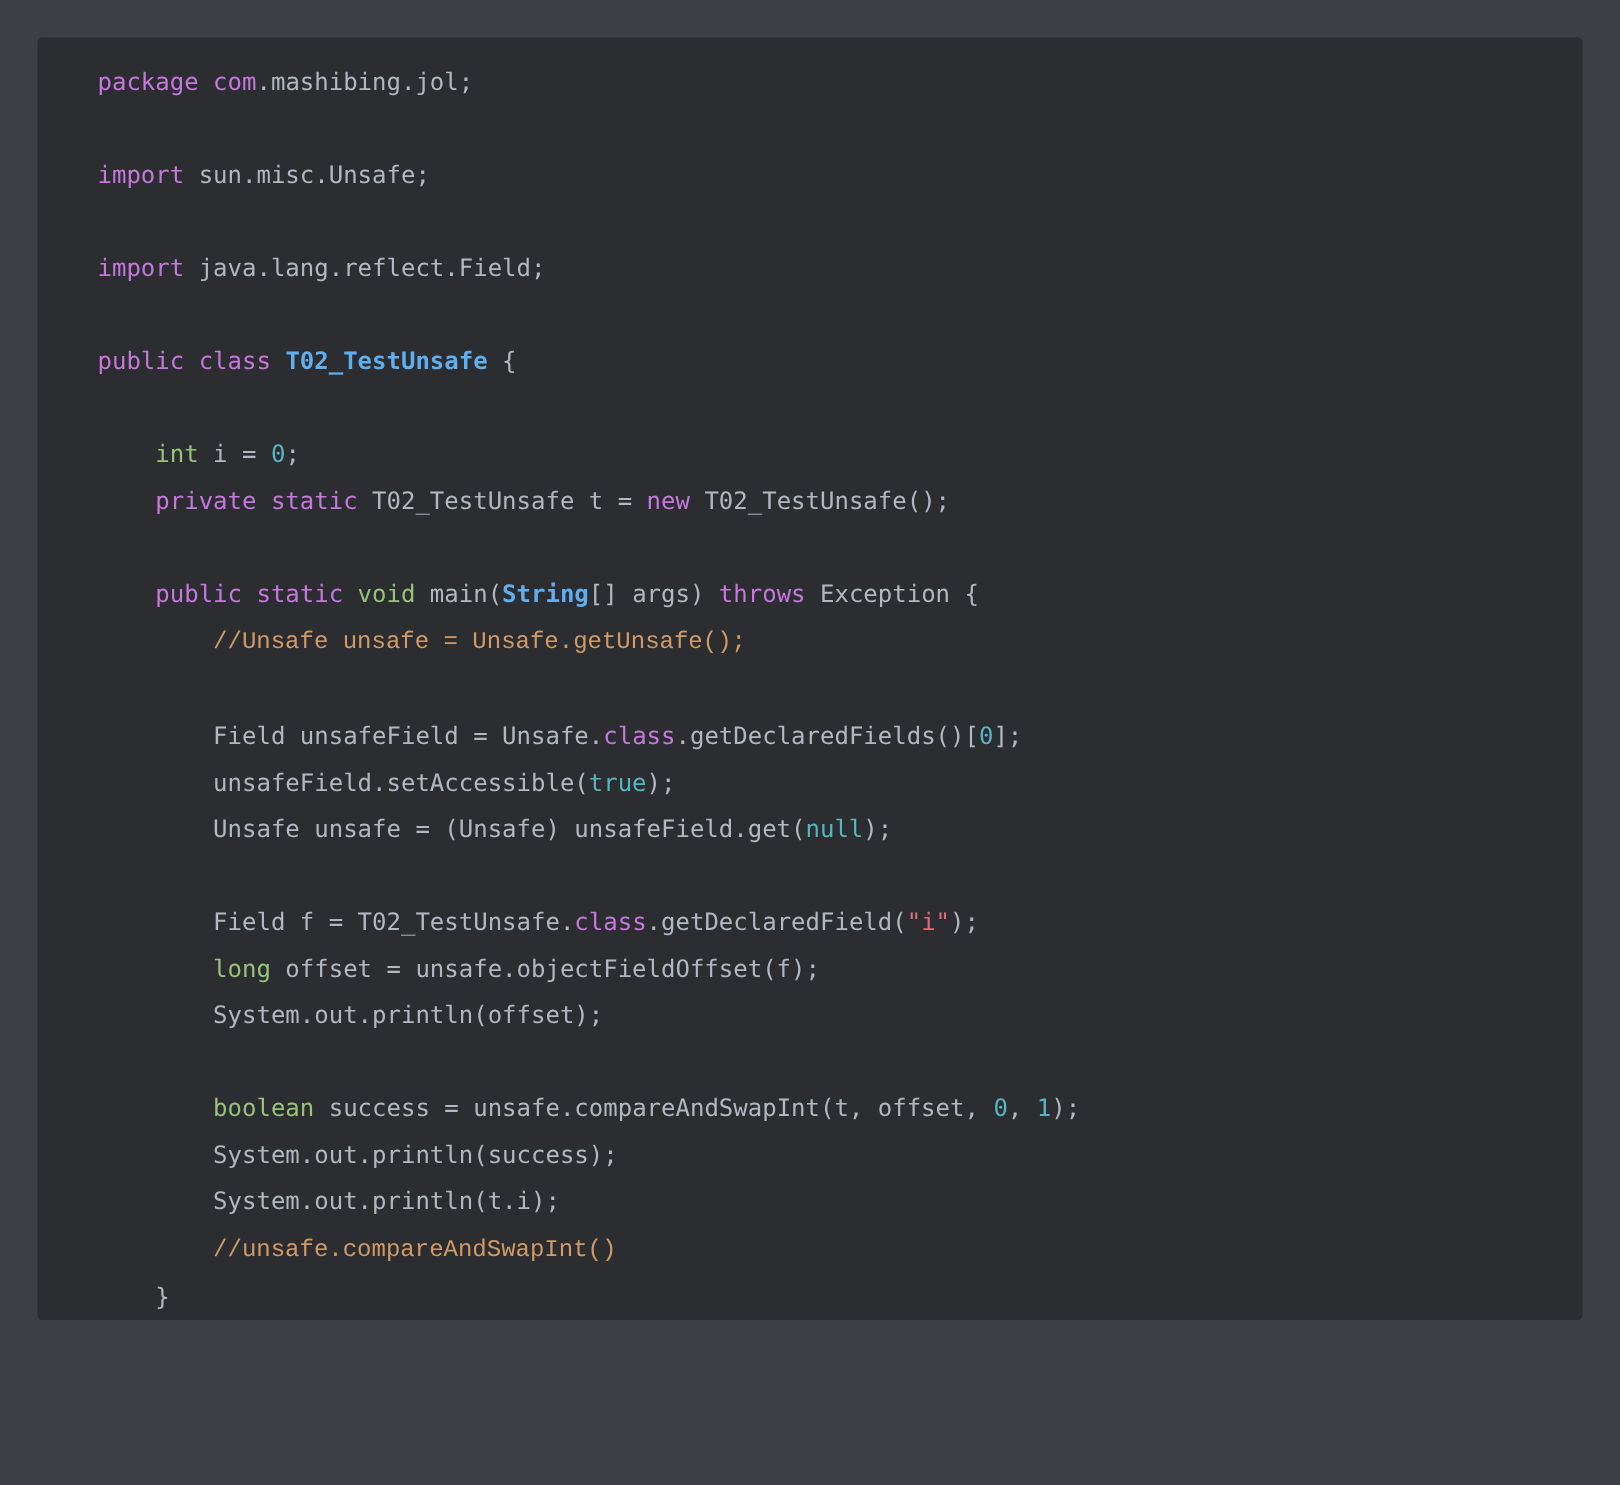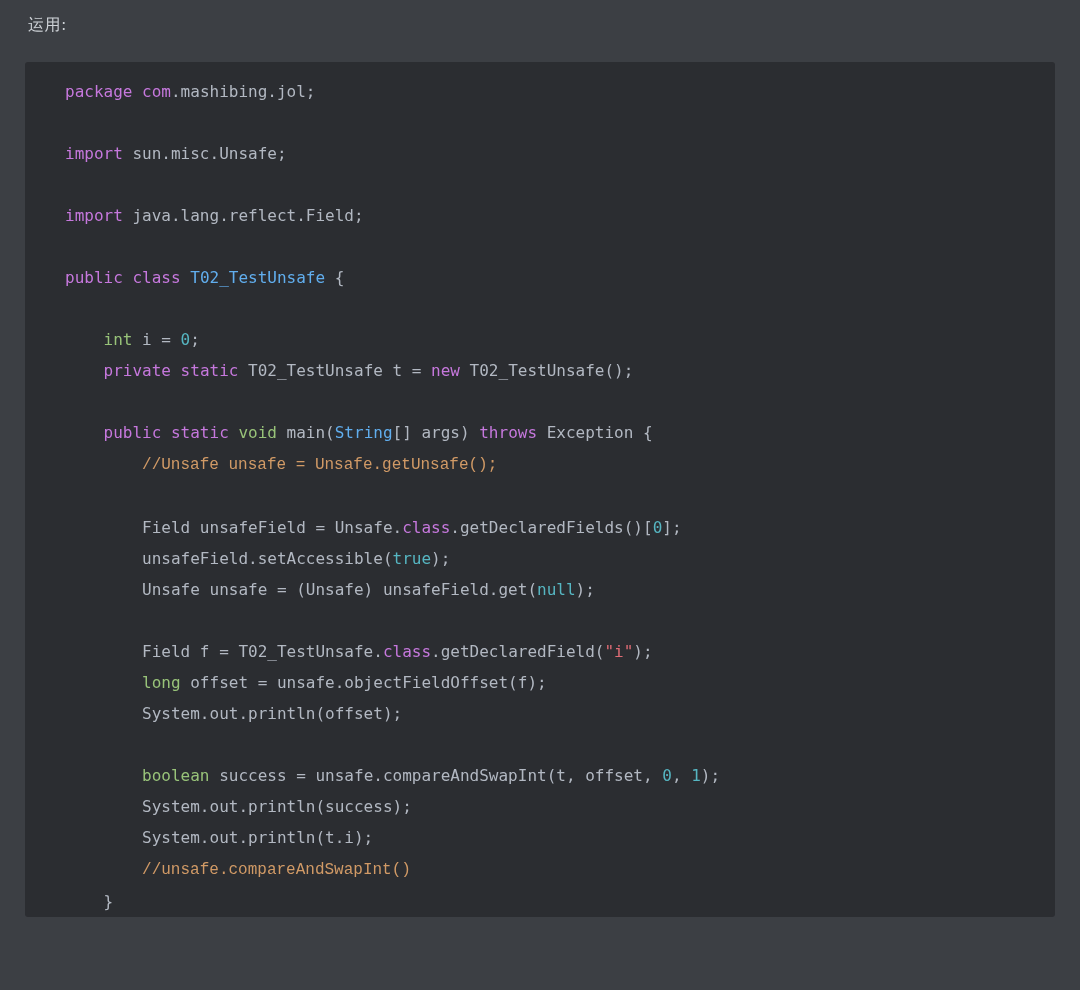--- a/index.html
+++ b/index.html
@@ -34,28 +34,27 @@
     font-family: "DejaVu Sans Mono", "Liberation Mono", monospace;
     font-size: 16px;
     line-height: 31px;
     white-space: pre;
     color: var(--c-plain, #b2b8c2);
   }
   .code-line { min-height: 31px; }
   .tok-plain     { color: var(--c-plain, #b2b8c2); }
   .tok-keyword   { color: var(--c-keyword, #c678dd); }
   .tok-type      { color: var(--c-type, #98c379); }
-  .tok-classname { color: var(--c-classname, #61aeee); }
+  .tok-classname { color: var(--c-classname, #61aeee); font-weight: bold; }
   .tok-literal   { color: var(--c-literal, #56b6c2); }
   .tok-number    { color: var(--c-number, #56b6c2); }
   .tok-comment   { color: var(--c-comment, #d19a66); font-family: Liberation Mono, monospace; }
   .tok-string    { color: var(--c-string, #e06c75); }
 </style>
 </head>
 <body>
 
 <div class="page">
-  <div class="page-label">运用:</div>
 
   <div class="code-block">
     <pre class="code" id="code"><div class="code-line"><span class="tok-keyword">package</span><span class="tok-plain"> </span><span class="tok-keyword">com</span><span class="tok-plain">.mashibing.jol;</span></div><div class="code-line">&nbsp;</div><div class="code-line"><span class="tok-keyword">import</span><span class="tok-plain"> sun.misc.Unsafe;</span></div><div class="code-line">&nbsp;</div><div class="code-line"><span class="tok-keyword">import</span><span class="tok-plain"> java.lang.reflect.Field;</span></div><div class="code-line">&nbsp;</div><div class="code-line"><span class="tok-keyword">public</span><span class="tok-plain"> </span><span class="tok-keyword">class</span><span class="tok-plain"> </span><span class="tok-classname">T02_TestUnsafe</span><span class="tok-plain"> {</span></div><div class="code-line">&nbsp;</div><div class="code-line"><span class="tok-plain">    </span><span class="tok-type">int</span><span class="tok-plain"> i = </span><span class="tok-number">0</span><span class="tok-plain">;</span></div><div class="code-line"><span class="tok-plain">    </span><span class="tok-keyword">private</span><span class="tok-plain"> </span><span class="tok-keyword">static</span><span class="tok-plain"> T02_TestUnsafe t = </span><span class="tok-keyword">new</span><span class="tok-plain"> T02_TestUnsafe();</span></div><div class="code-line">&nbsp;</div><div class="code-line"><span class="tok-plain">    </span><span class="tok-keyword">public</span><span class="tok-plain"> </span><span class="tok-keyword">static</span><span class="tok-plain"> </span><span class="tok-type">void</span><span class="tok-plain"> main(</span><span class="tok-classname">String</span><span class="tok-plain">[] args) </span><span class="tok-keyword">throws</span><span class="tok-plain"> Exception {</span></div><div class="code-line"><span class="tok-plain">        </span><span class="tok-comment">//Unsafe unsafe = Unsafe.getUnsafe();</span></div><div class="code-line">&nbsp;</div><div class="code-line"><span class="tok-plain">        Field unsafeField = Unsafe.</span><span class="tok-keyword">class</span><span class="tok-plain">.getDeclaredFields()[</span><span class="tok-number">0</span><span class="tok-plain">];</span></div><div class="code-line"><span class="tok-plain">        unsafeField.setAccessible(</span><span class="tok-literal">true</span><span class="tok-plain">);</span></div><div class="code-line"><span class="tok-plain">        Unsafe unsafe = (Unsafe) unsafeField.get(</span><span class="tok-literal">null</span><span class="tok-plain">);</span></div><div class="code-line">&nbsp;</div><div class="code-line"><span class="tok-plain">        Field f = T02_TestUnsafe.</span><span class="tok-keyword">class</span><span class="tok-plain">.getDeclaredField(</span><span class="tok-string">"i"</span><span class="tok-plain">);</span></div><div class="code-line"><span class="tok-plain">        </span><span class="tok-type">long</span><span class="tok-plain"> offset = unsafe.objectFieldOffset(f);</span></div><div class="code-line"><span class="tok-plain">        System.out.println(offset);</span></div><div class="code-line">&nbsp;</div><div class="code-line"><span class="tok-plain">        </span><span class="tok-type">boolean</span><span class="tok-plain"> success = unsafe.compareAndSwapInt(t, offset, </span><span class="tok-number">0</span><span class="tok-plain">, </span><span class="tok-number">1</span><span class="tok-plain">);</span></div><div class="code-line"><span class="tok-plain">        System.out.println(success);</span></div><div class="code-line"><span class="tok-plain">        System.out.println(t.i);</span></div><div class="code-line"><span class="tok-plain">        </span><span class="tok-comment">//unsafe.compareAndSwapInt()</span></div><div class="code-line"><span class="tok-plain">    }</span></div><div class="code-line"><span class="tok-plain">}</span></div></pre>
   </div>
 </div>
 
 </body></html>

